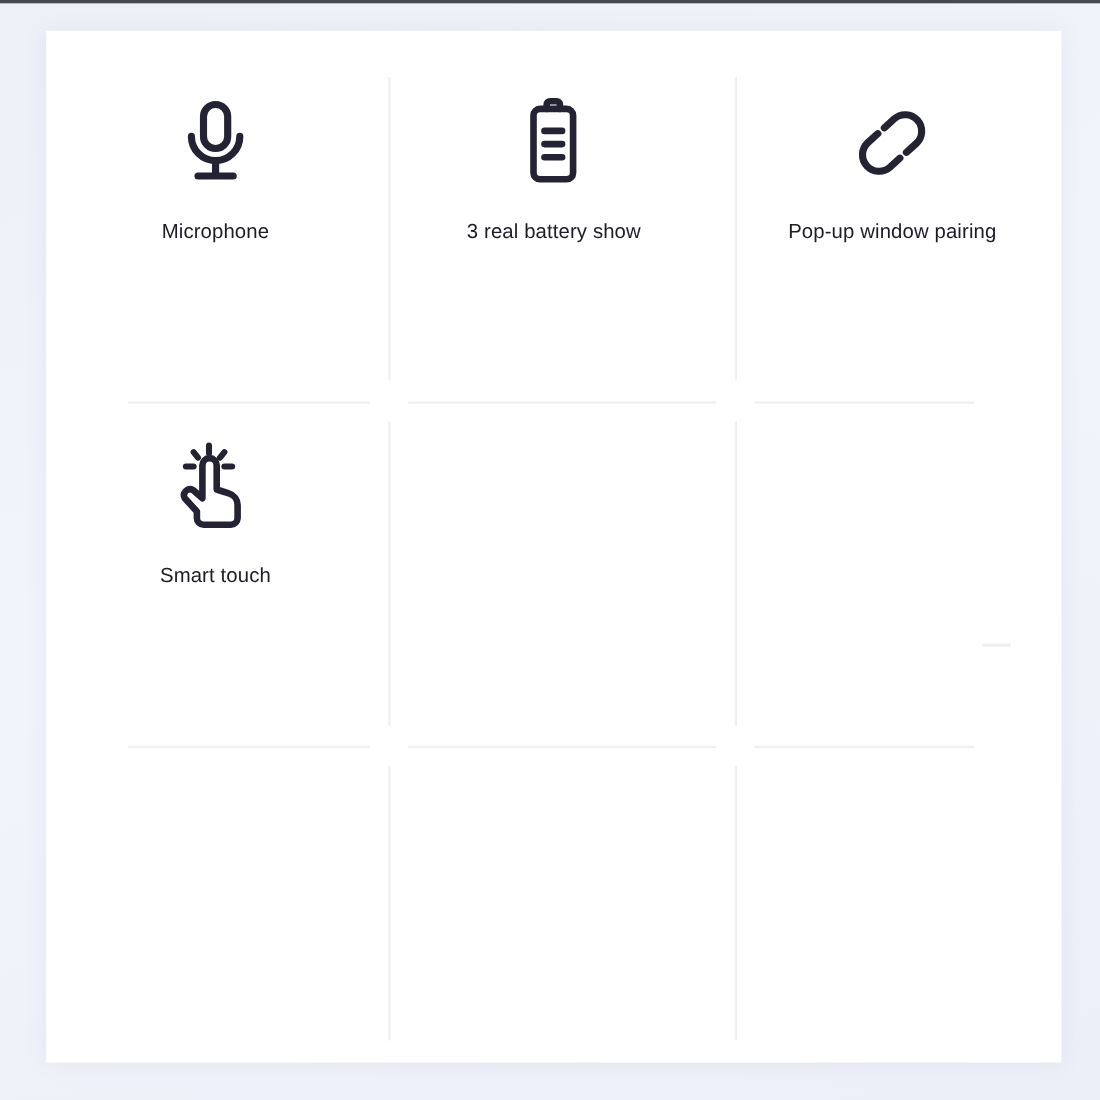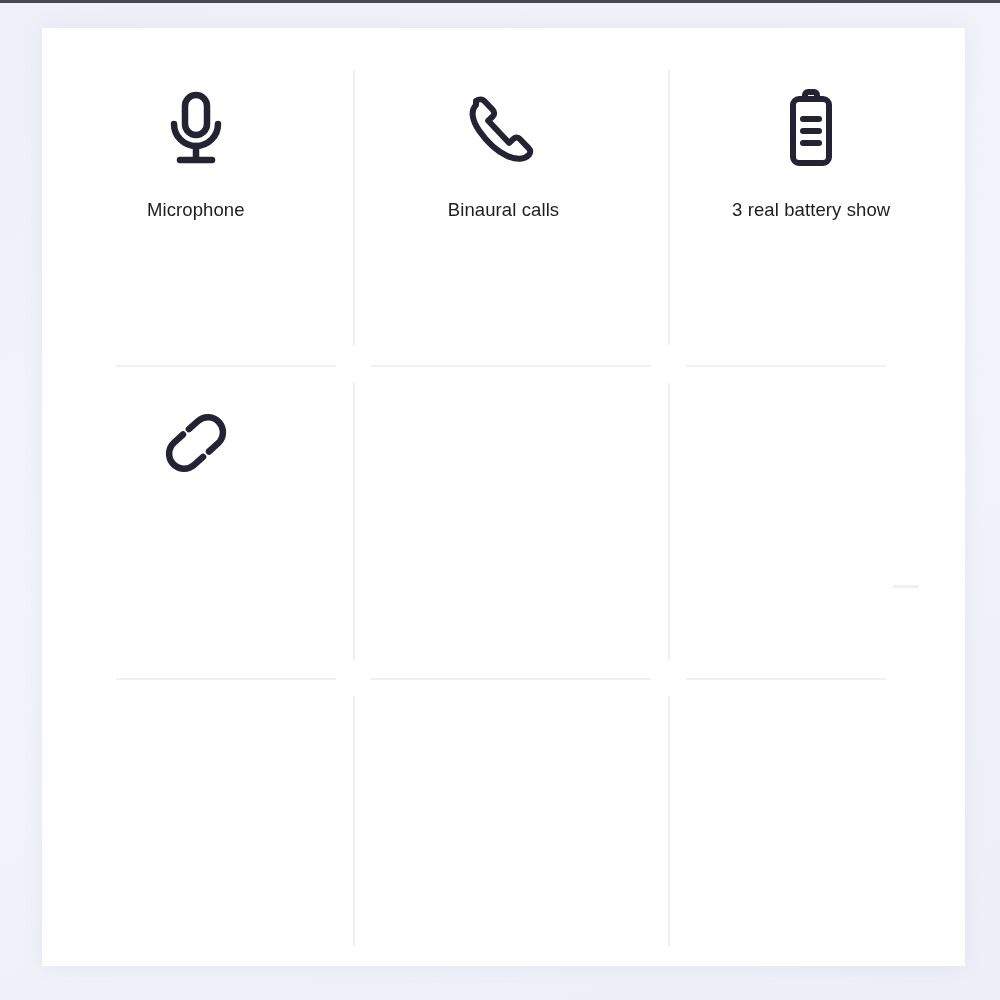--- a/index.html
+++ b/index.html
@@ -127,36 +127,20 @@
           <svg width="66" height="78" viewBox="0 0 66 78" fill="none" stroke="#232334" stroke-width="6.5" stroke-linecap="round" stroke-linejoin="round">
             <rect x="22" y="4" width="22" height="40" rx="11"></rect>
             <path d="M11 33 a22 22 0 0 0 44 0"></path>
             <line x1="33" y1="55" x2="33" y2="66"></line>
             <line x1="17" y1="69" x2="49" y2="69"></line>
           </svg>
         </span>
         <span class="feature-label">Microphone</span>
       </div>
 
-      <div class="feature-cell">
-        <span class="feature-icon">
-          <svg width="80" height="76" viewBox="0 0 80 76" fill="none" stroke="#232334" stroke-width="6" stroke-linecap="round" stroke-linejoin="round">
-            <path d="M13 13
-                     c-5.5 5.5 -4.2 15.2 3.2 25.8
-                     c7.4 10.6 17.8 20.4 27.6 25
-                     c9.8 4.6 18 3.8 22.2 -1
-                     c1.8 -2 1.6 -4.6 -0.4 -6.7
-                     l-8.5 -8.9 c-2 -2.1 -4.7 -2.2 -6.7 -0.3
-                     l-4.2 4 -21 -22.2 4.5 -4.2
-                     c2 -1.9 2 -4.6 0 -6.7
-                     l-8.4 -8.8 c-2 -2.1 -5.5 -2 -8.3 0z"></path>
-          </svg>
-        </span>
-        <span class="feature-label">Binaural calls</span>
-      </div>
 
 
 
       <div class="feature-cell">
         <span class="feature-icon">
           <svg width="56" height="82" viewBox="0 0 56 82" fill="none" stroke="#232334" stroke-width="6" stroke-linecap="round" stroke-linejoin="round">
             <path d="M22 10 v-4 a3 3 0 0 1 3 -3 h6 a3 3 0 0 1 3 3 v4"></path>
             <rect x="10" y="10" width="36" height="64" rx="6"></rect>
             <line x1="20" y1="30" x2="36" y2="30"></line>
             <line x1="20" y1="42" x2="36" y2="42"></line>
@@ -170,18 +154,46 @@
 
       <div class="feature-cell">
         <span class="feature-icon">
           <svg width="80" height="78" viewBox="0 0 80 78" fill="none" stroke="#232334" stroke-width="6.5" stroke-linecap="round" stroke-linejoin="round">
             <g transform="rotate(-42 40 39)">
               <path d="M36 24 h-12 a15 15 0 0 0 0 30 h12"></path>
               <path d="M44 24 h12 a15 15 0 0 1 0 30 h-12"></path>
             </g>
           </svg>
         </span>
+        <span class="feature-label">Pop-up window pairing</span>
       </div>
 
+      <div class="feature-cell">
+        <span class="feature-icon">
+          <svg width="72" height="84" viewBox="0 0 72 84" fill="none" stroke="#232334" stroke-width="6" stroke-linecap="round" stroke-linejoin="round">
+            <g stroke-width="5.5">
+              <line x1="30" y1="4" x2="30" y2="11"></line>
+              <line x1="16" y1="10" x2="20" y2="15"></line>
+              <line x1="44" y1="10" x2="40" y2="15"></line>
+              <line x1="9" y1="23" x2="16" y2="23"></line>
+              <line x1="51" y1="23" x2="44" y2="23"></line>
+            </g>
+            <path d="M24 22
+                     a6.5 6.5 0 0 1 13 0
+                     v22
+                     l11 3.5
+                     a11 11 0 0 1 8 10.5
+                     v12
+                     a6 6 0 0 1 -6 6
+                     h-25
+                     a6 6 0 0 1 -6 -6
+                     v-6
+                     l-11 -12
+                     a5.5 5.5 0 0 1 7.5 -7.5
+                     l8.5 7.5 z"></path>
+          </svg>
+        </span>
+        <span class="feature-label">Smart touch</span>
+      </div>
 
     </div>
   </div>
 </div>
 
 </body></html>

